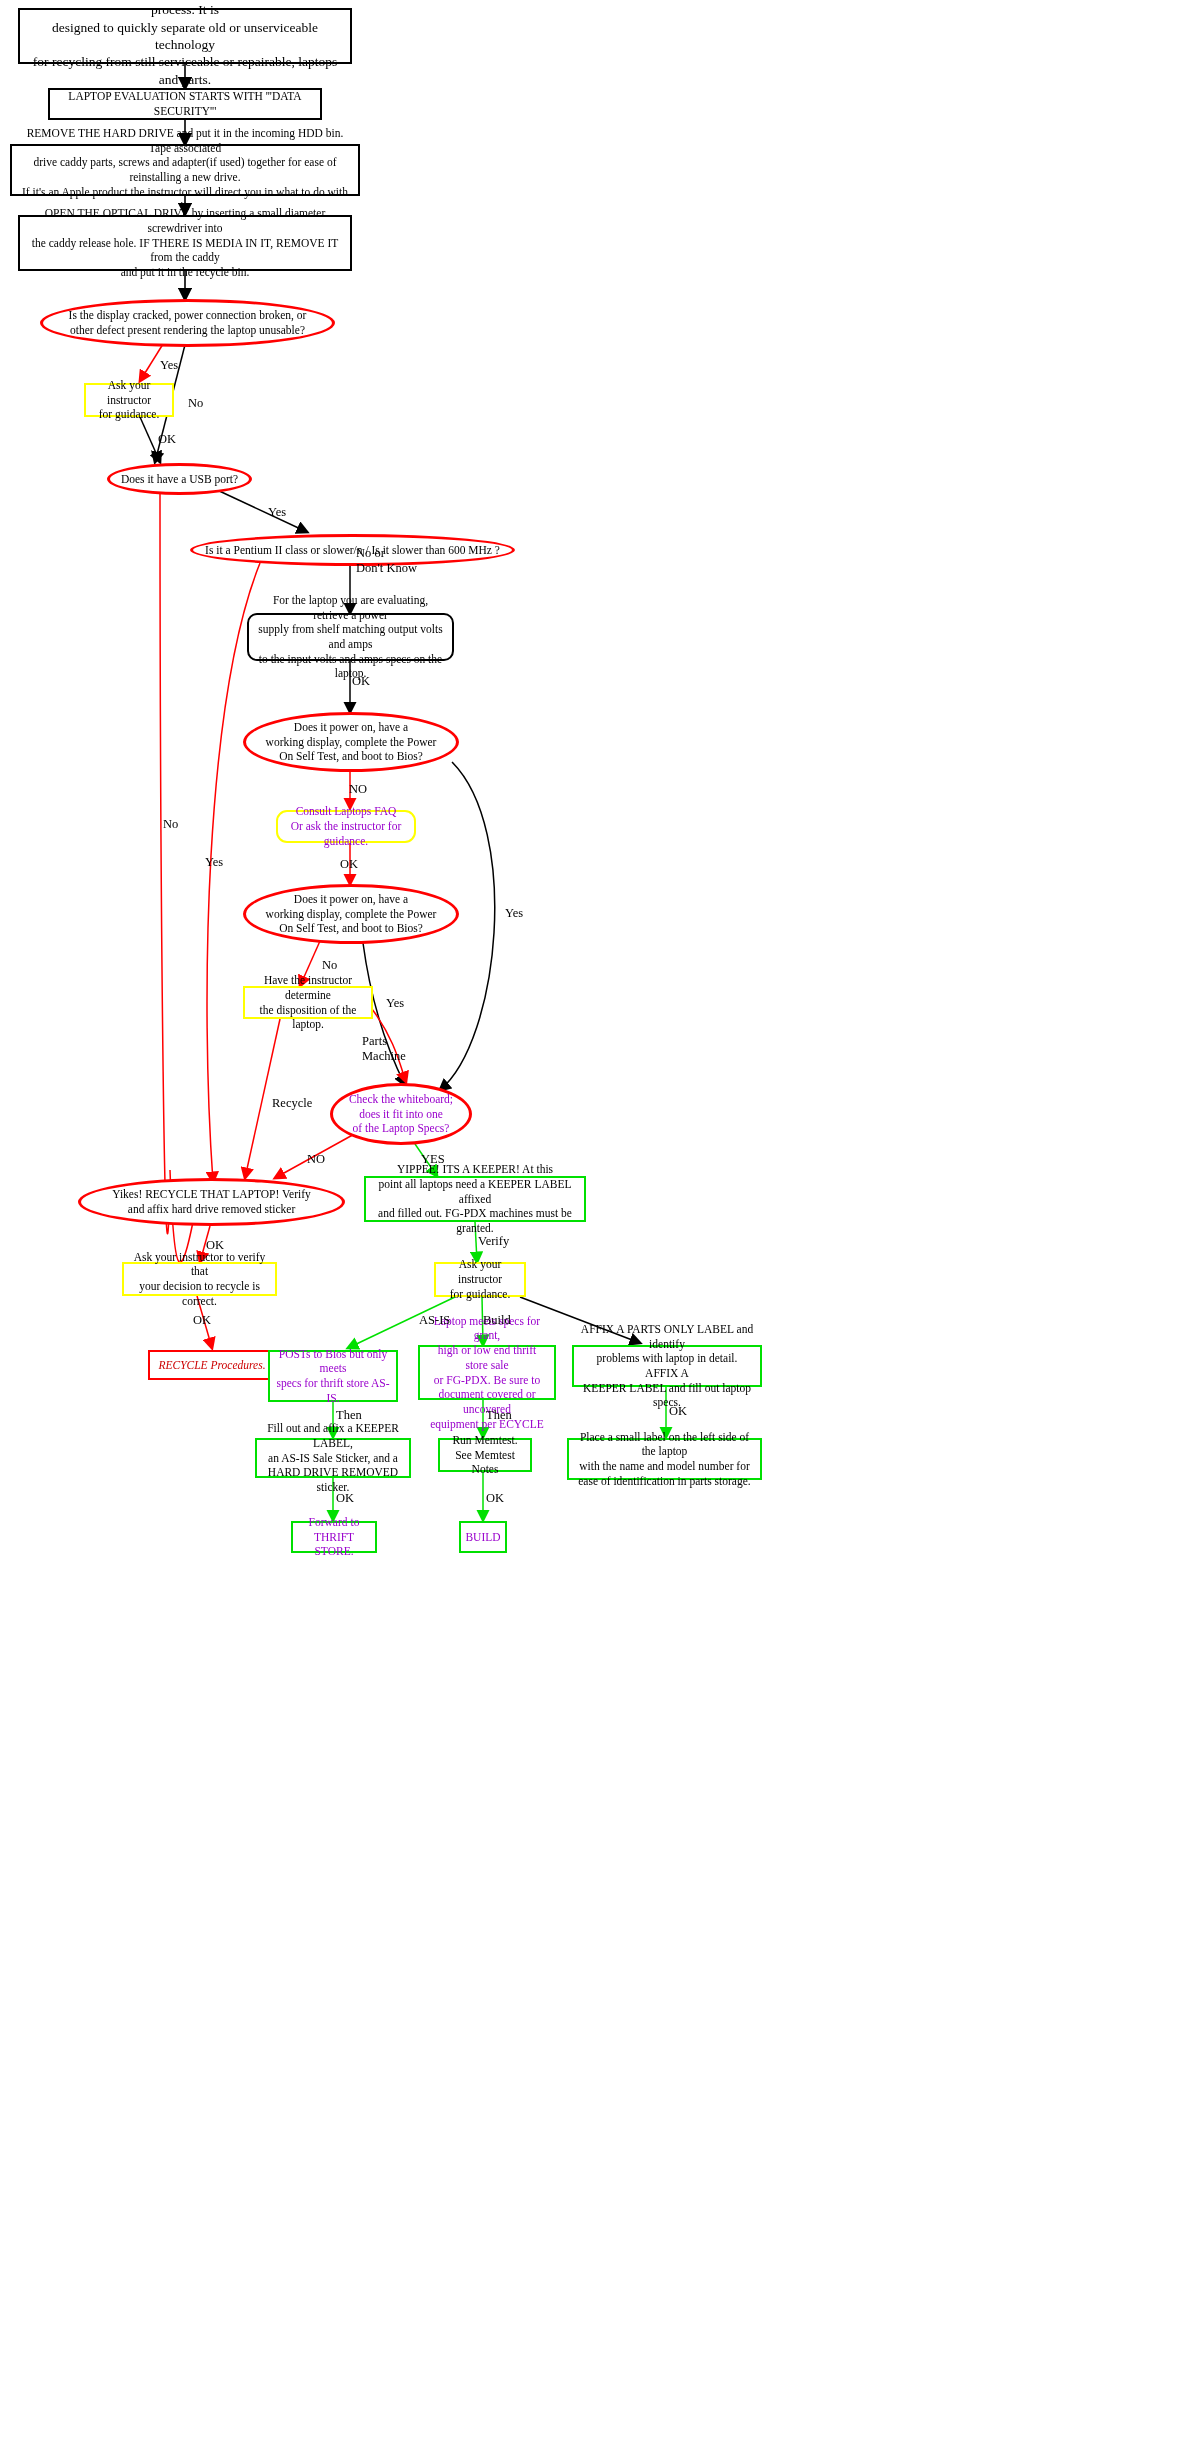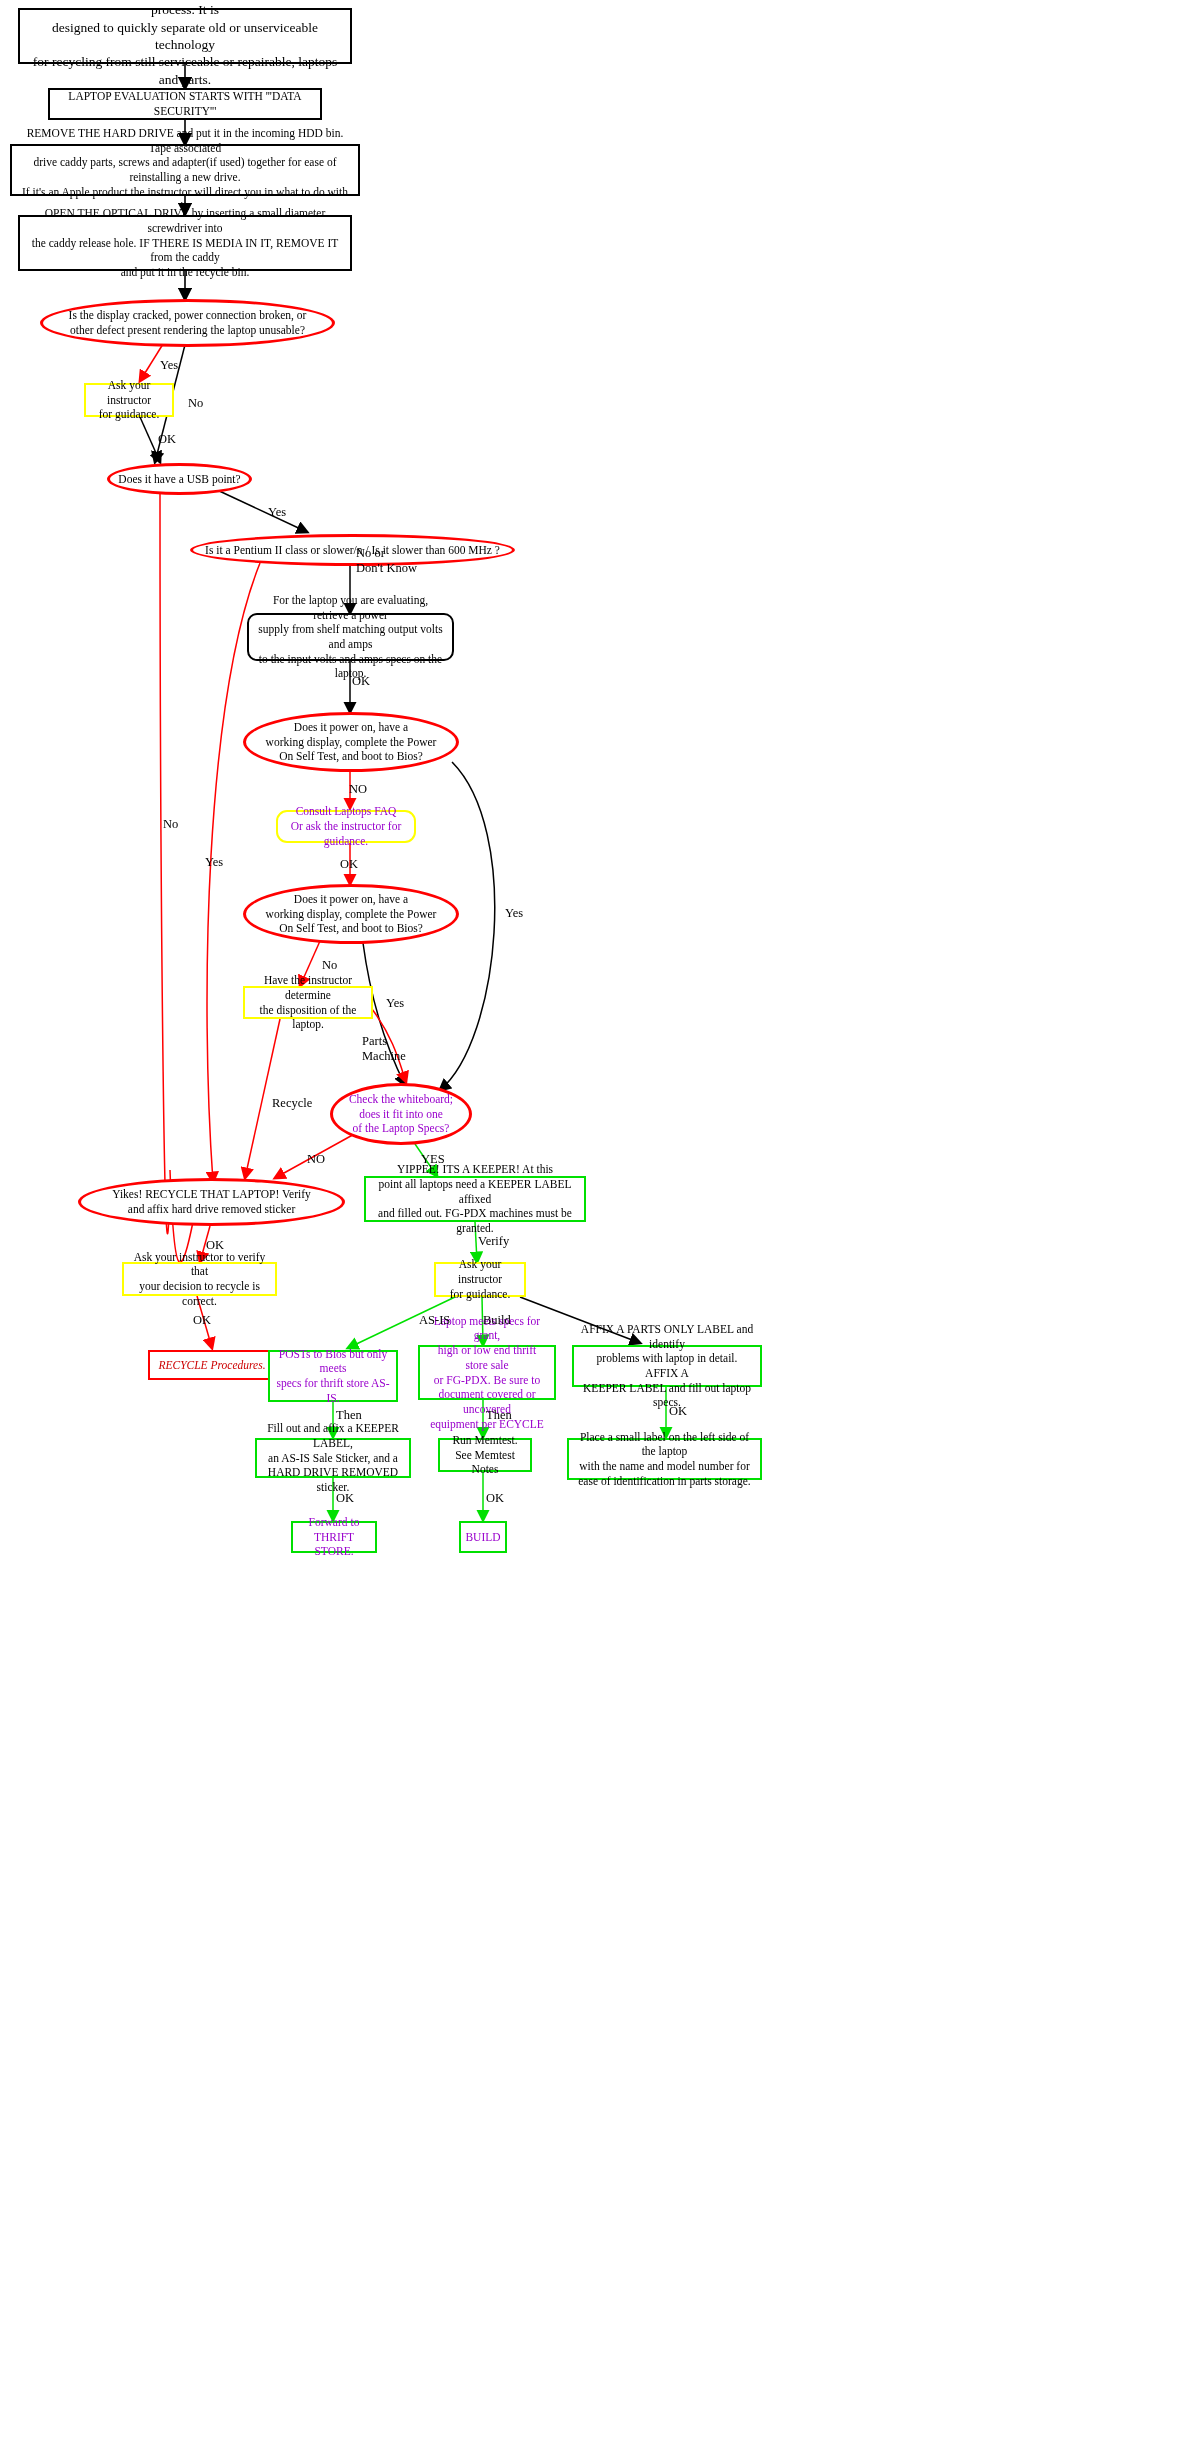--- a/index.html
+++ b/index.html
@@ -141,21 +141,21 @@
     <span>Is the display cracked, power connection broken, or
 other defect present rendering the laptop unusable?</span>
   </div>
 
   <div class="node rect yellow fs11 t-black" style="left:84px;top:383px;width:90px;height:34px;">
     <span>Ask your instructor
 for guidance.</span>
   </div>
 
   <div class="node ell fs11 t-black" style="left:107px;top:463px;width:145px;height:32px;">
-    <span>Does it have a USB point?</span>
+    <span>Does it have a USB port?</span>
   </div>
 
   <div class="node ell fs11 t-black" style="left:190px;top:534px;width:325px;height:32px;">
     <span>Is it a Pentium II class or slower/n / Is it slower than 600 MHz ?</span>
   </div>
 
   <div class="node rect black fs11 t-black" style="left:247px;top:613px;width:207px;height:48px;border-radius:10px;">
     <span>For the laptop you are evaluating, retrieve a power
 supply from shelf matching output volts and amps
 to the input volts and amps specs on the laptop.</span>

